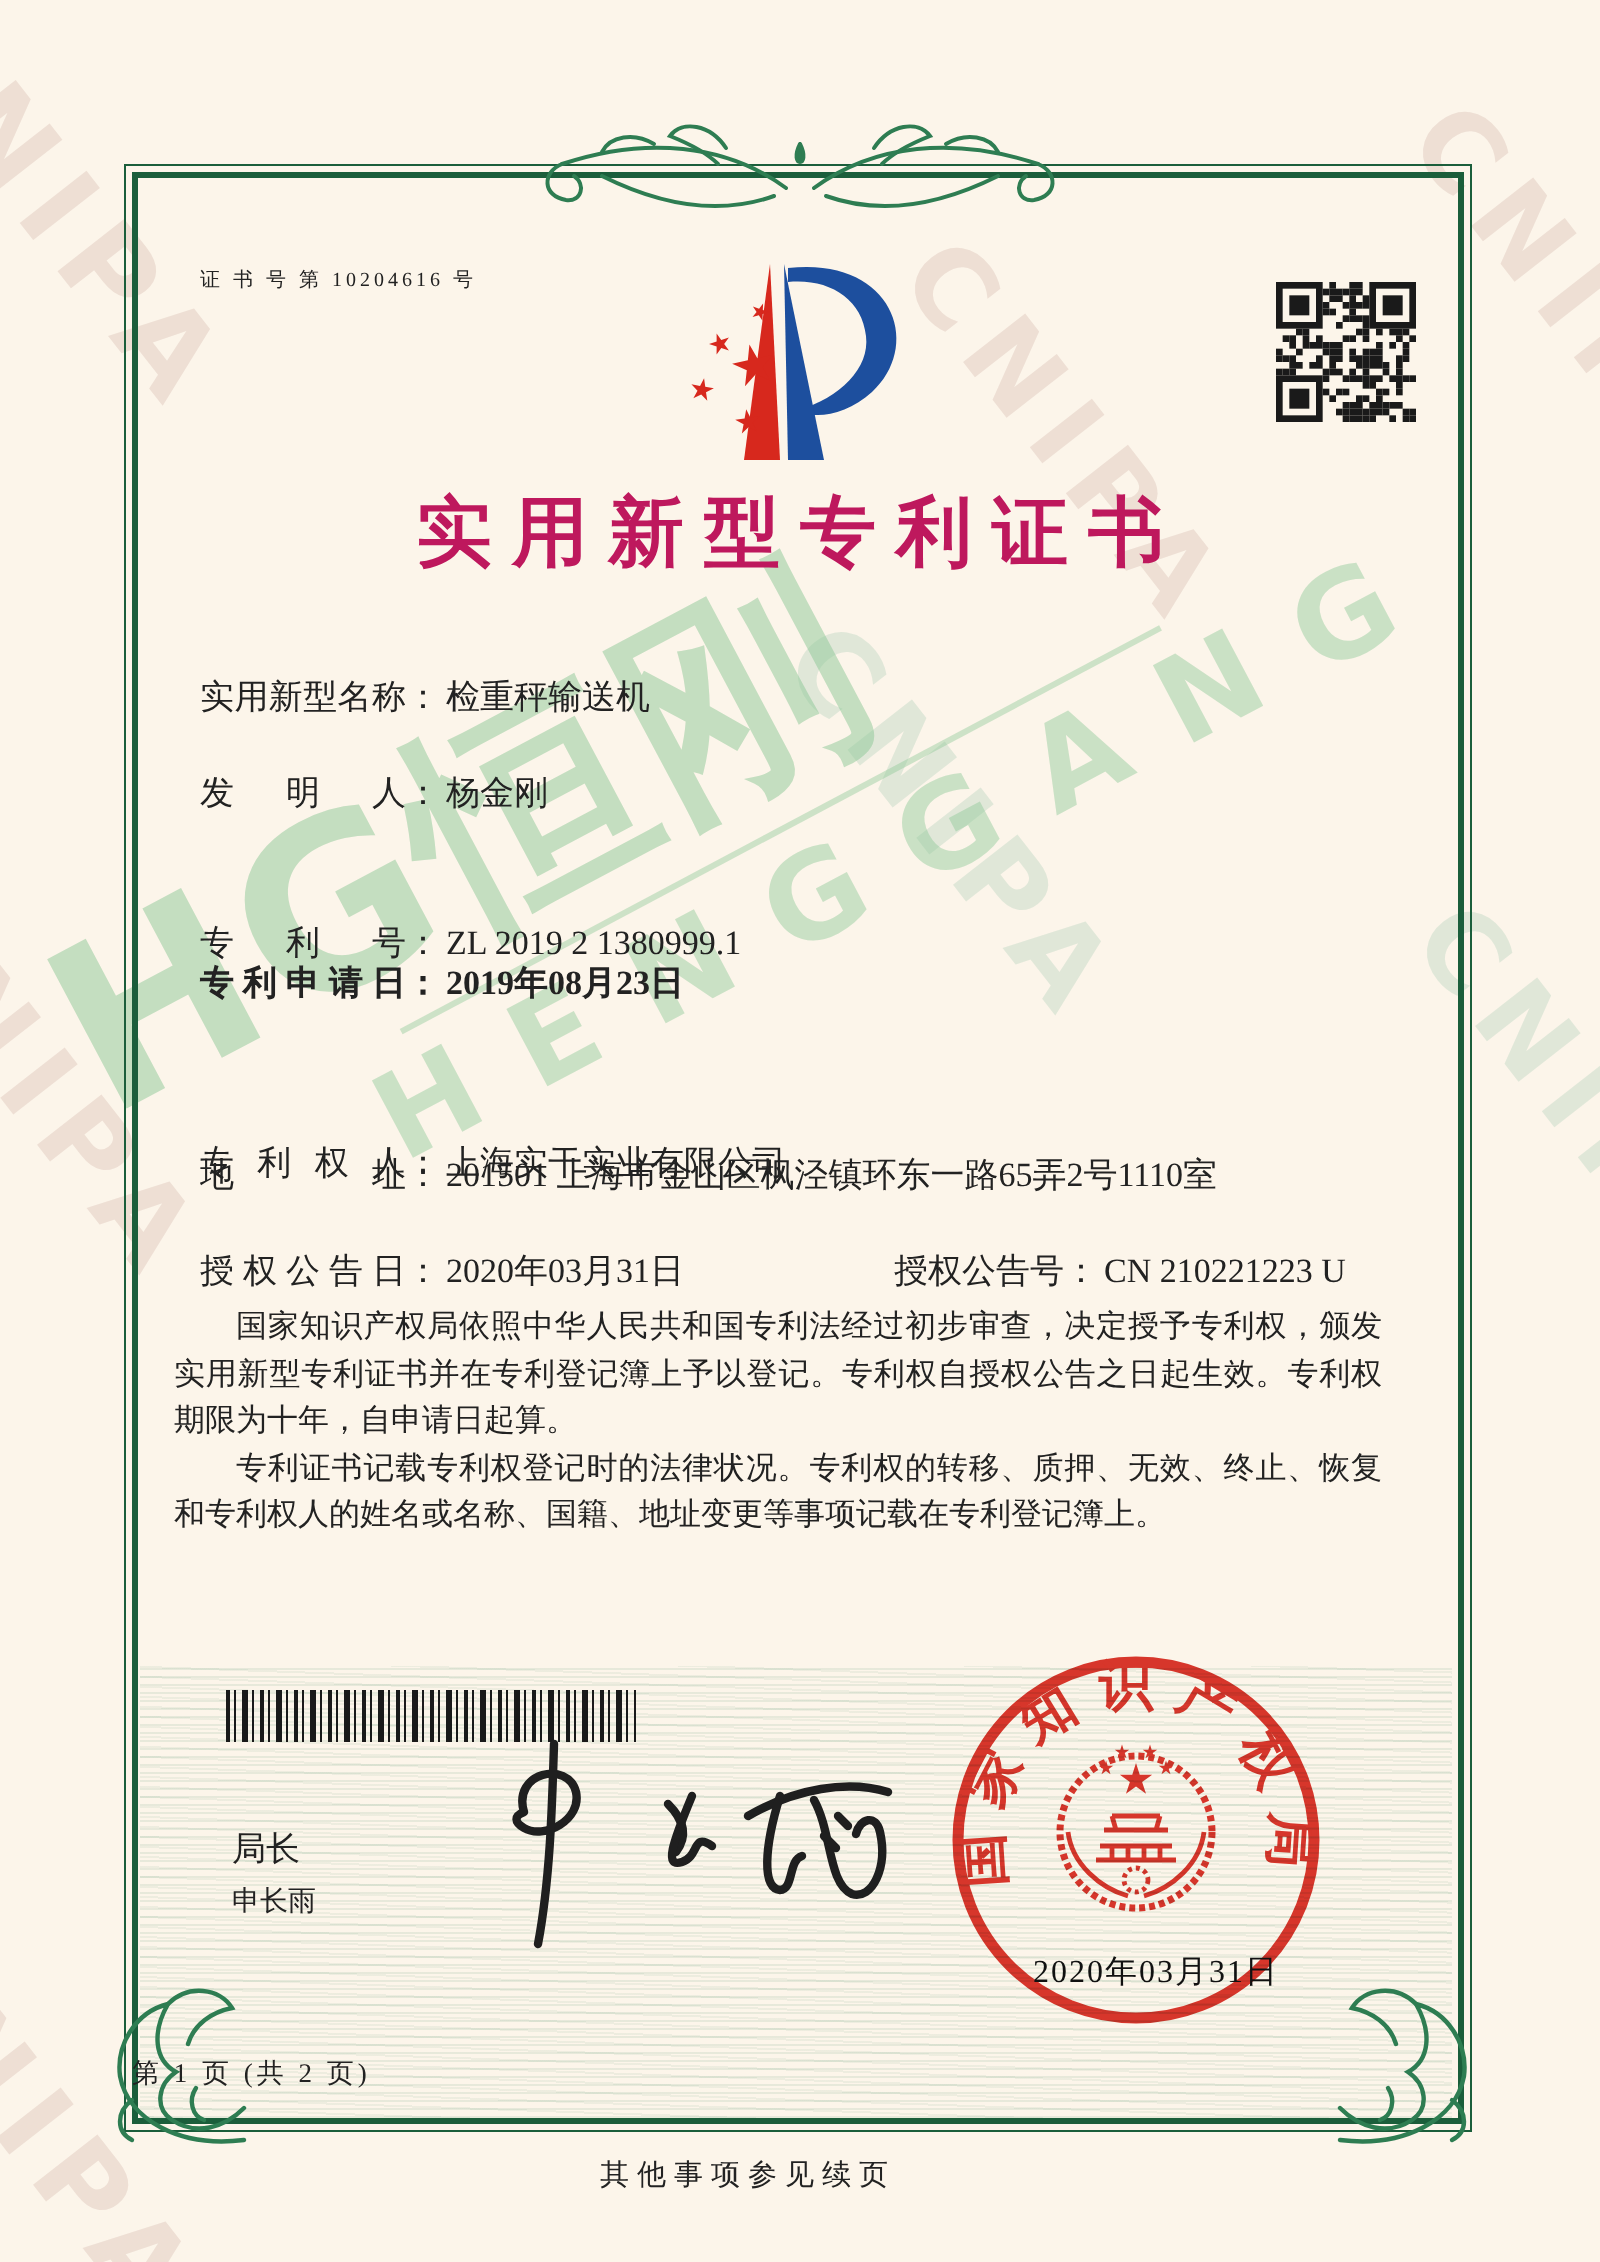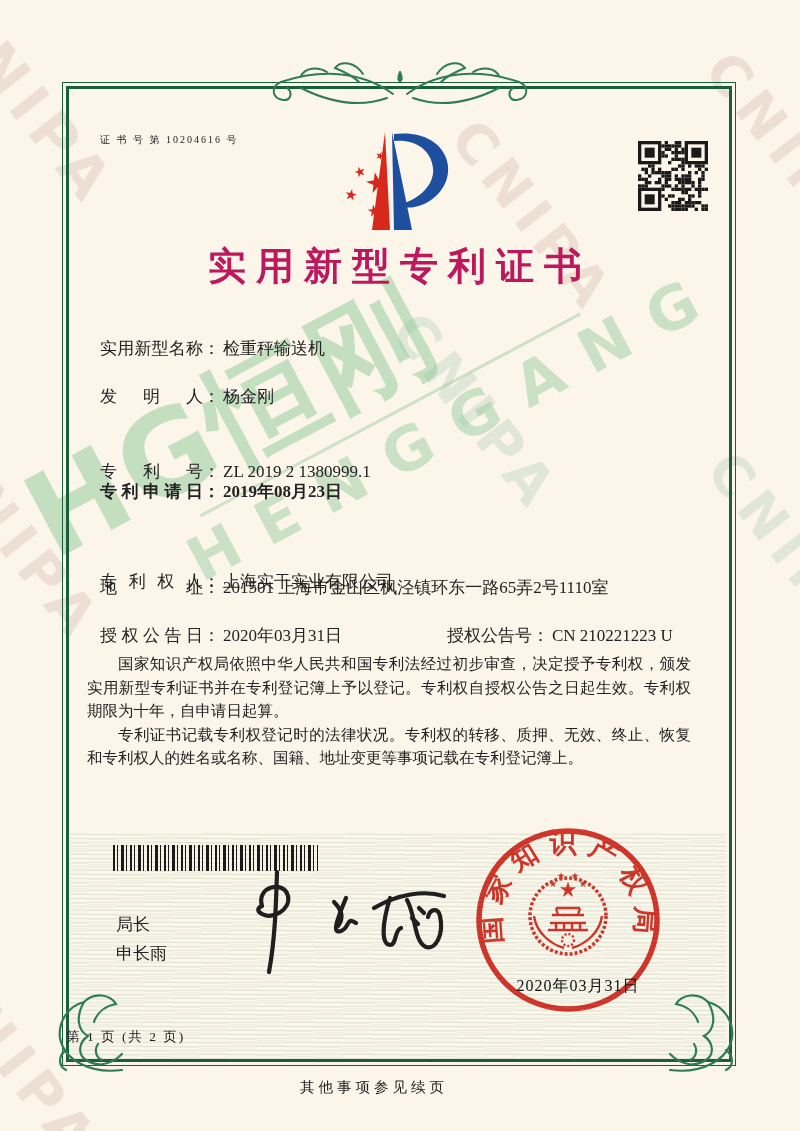--- a/index.html
+++ b/index.html
@@ -39,21 +39,21 @@
          text-align:justify;}
   .paras p{margin:0;text-indent:2em;}
   .barcode{position:absolute;left:113px;top:845px;width:205px;height:26px;
         background:repeating-linear-gradient(90deg,
           #1a1a1a 0 2px, transparent 2px 4px,
           #1a1a1a 4px 5px, transparent 5px 8px,
           #1a1a1a 8px 11px, transparent 11px 13px,
           #1a1a1a 13px 14px, transparent 14px 17px);}
   .officer-title{position:absolute;left:116px;top:913px;font-size:17px;
          font-family:"DejaVu Sans","Liberation Sans",sans-serif;}
-  .officer-name{position:absolute;left:116px;top:942px;font-size:17px;
+  .officer-name{position:absolute;left:116px;top:942px;font-size:14px;
          font-family:"DejaVu Sans","Liberation Sans",sans-serif;}
   .signature{position:absolute;left:222px;top:860px;}
   .seal{position:absolute;left:472px;top:824px;mix-blend-mode:multiply;}
   .seal-date{position:absolute;left:482px;top:976px;width:192px;text-align:center;
          font-size:16px;letter-spacing:1px;color:#111;}
   .page-no{position:absolute;left:66px;top:1028px;width:666px;text-align:left;
          font-size:13.5px;letter-spacing:2px;}
   .continuation{position:absolute;left:0;top:1078px;width:748px;text-align:center;
          font-size:14.5px;letter-spacing:4px;}
 </style>

